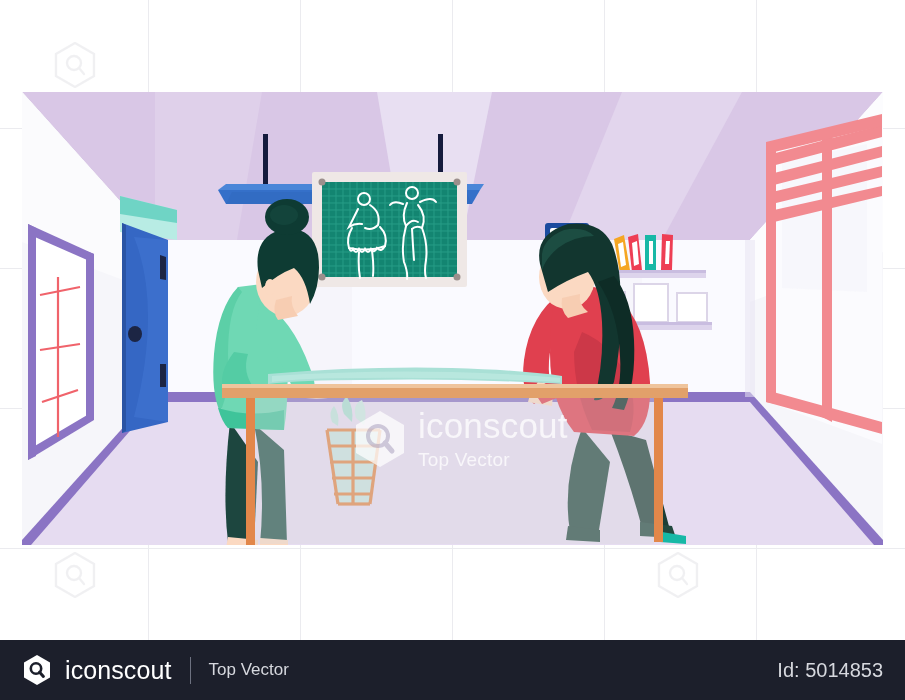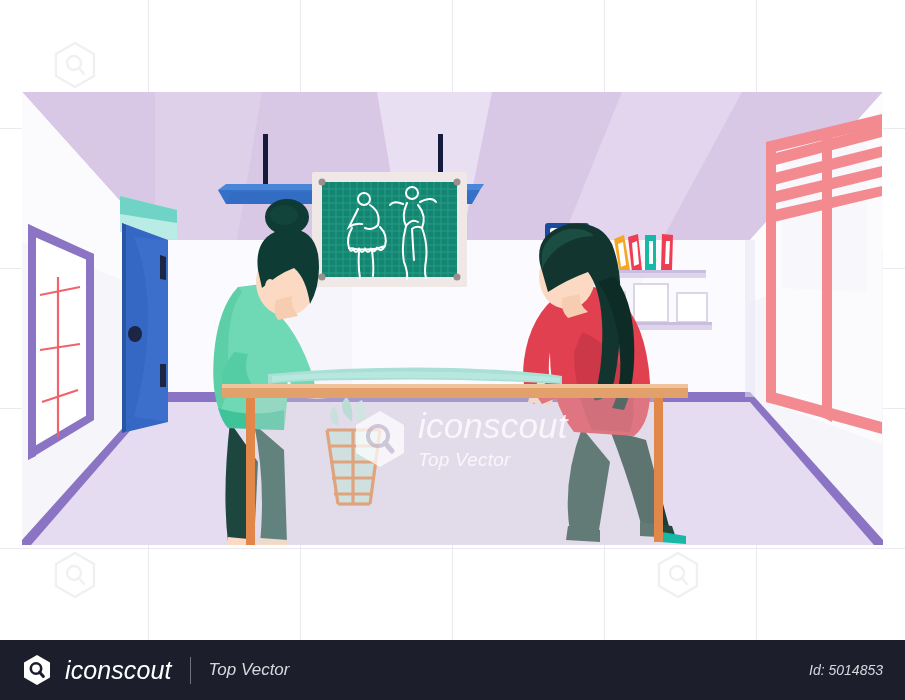--- a/index.html
+++ b/index.html
@@ -8,21 +8,20 @@
     margin: 0; padding: 0;
     background: #ffffff;
     font-family: "Liberation Sans", sans-serif;
   }
   #page {
     position: relative;
     width: 905px;
     height: 700px;
     overflow: hidden;
     background: #1d4ed8;
-    font-style: italic;
   }
 
   
   #canvas {
     position: absolute;
     left: 0; top: 0;
     width: 905px; height: 640px;
     overflow: hidden;
     background: #ffffff;
   }
@@ -98,21 +97,21 @@
     background: #6d7180;
     margin: 0 5px;
   }
   #footer .f-sub {
     color: #d6d8de;
     font-size: 17px;
   }
   #footer .f-id {
     margin-left: auto;
     color: #d6d8de;
-    font-size: 14px;
+    font-size: 20px;
   }
 </style>
 </head>
 <body>
 
 <div id="page">
 
   <div id="canvas">
 
     <div class="gridline-v" style="left:148px;"></div>

